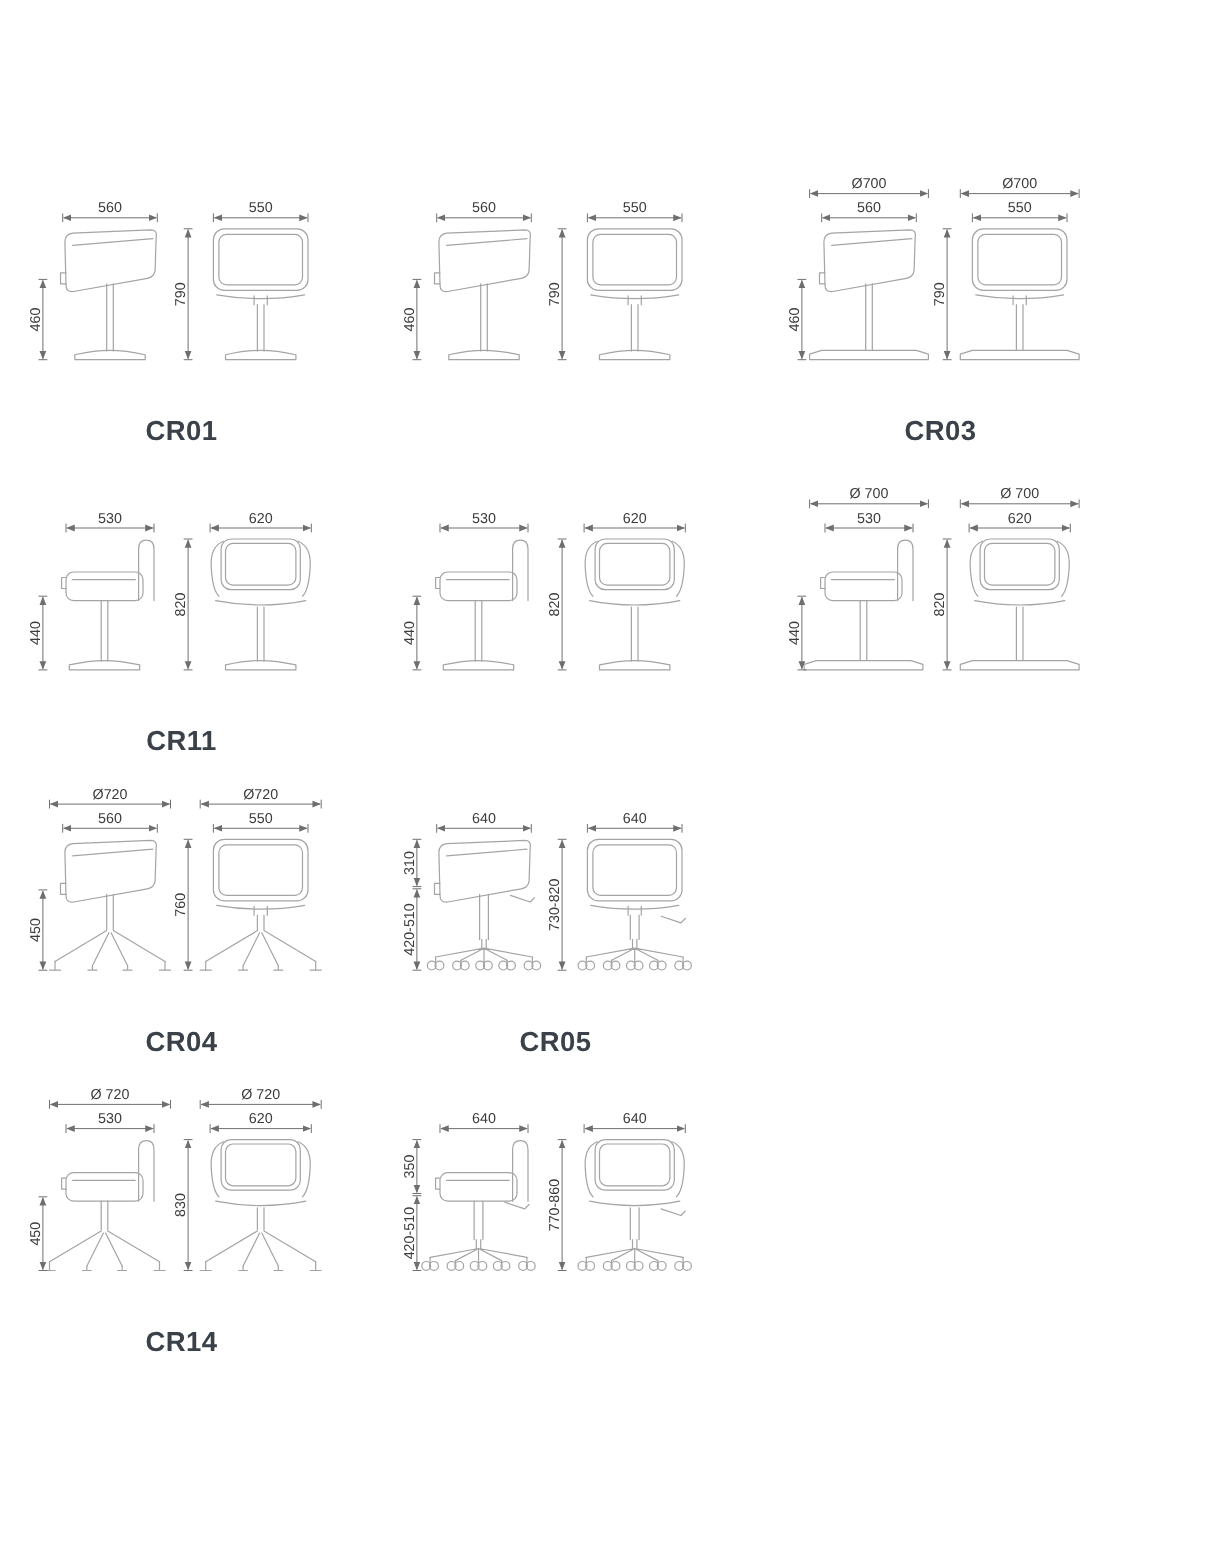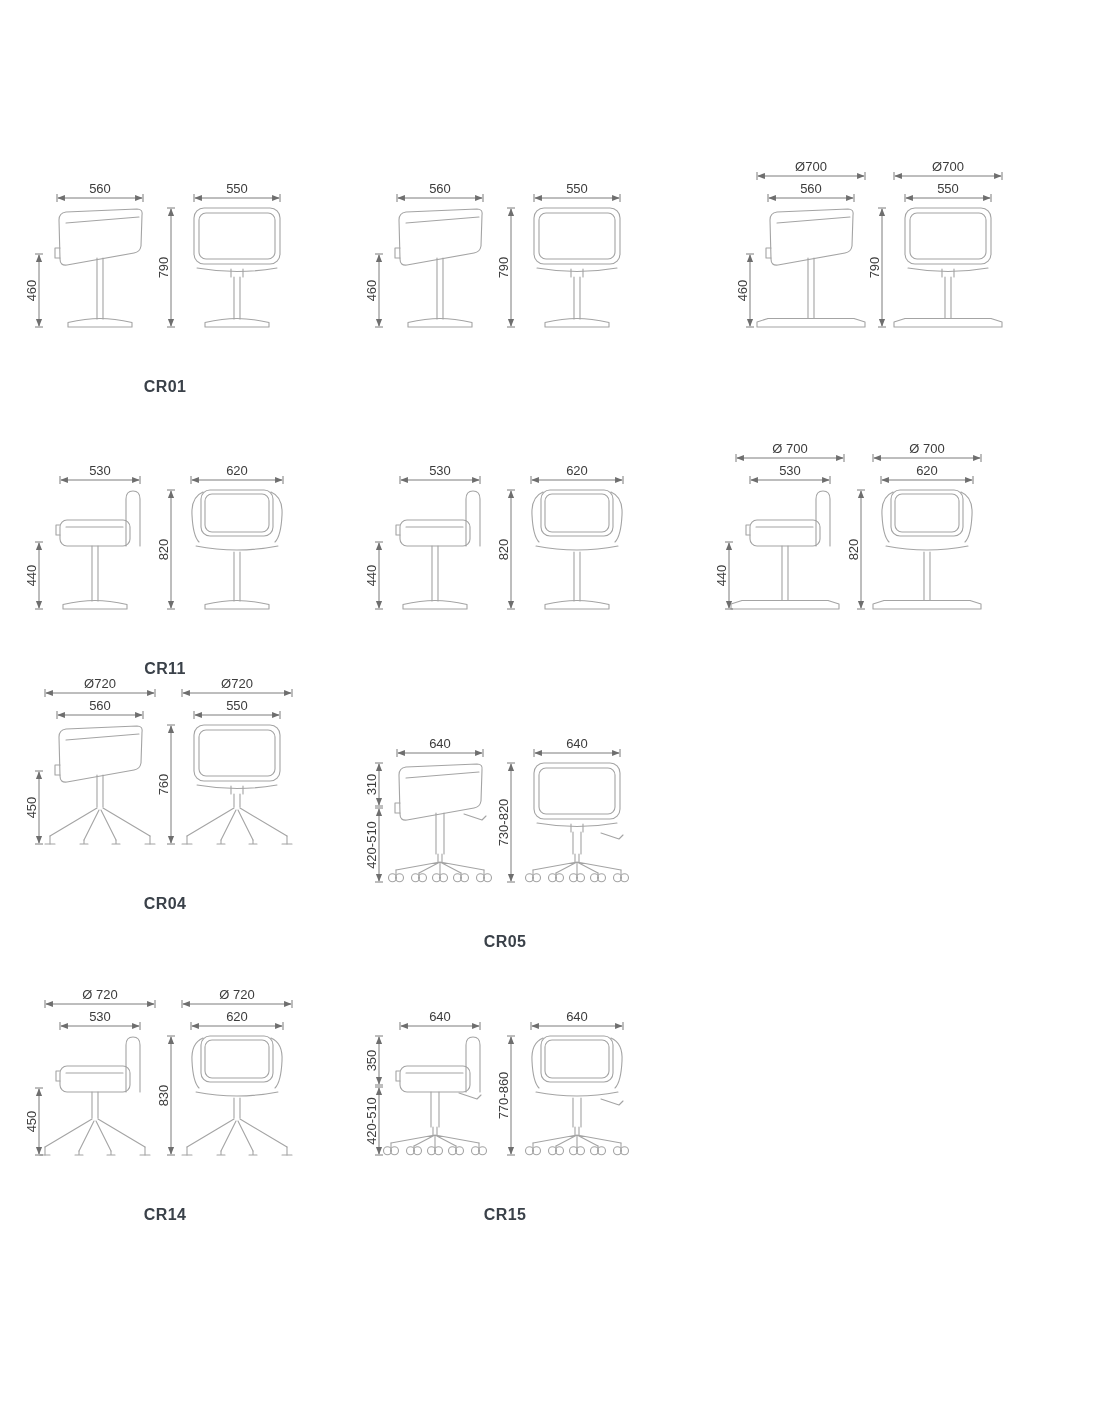--- a/index.html
+++ b/index.html
@@ -1,20 +1,20 @@
 <!DOCTYPE html>
 <html><head>
 <meta charset="utf-8">
 <style>
   html,body{margin:0;padding:0;background:#ffffff}
   .page{position:relative;width:1100px;height:1422px;background:#ffffff;overflow:hidden;
         font-family:"Liberation Sans",sans-serif}
   .cell{position:absolute;width:320px}
   .cell svg{display:block}
-  .code{text-align:center;font-weight:bold;font-size:16px;letter-spacing:.4px;
+  .code{text-align:center;font-weight:bold;font-size:25px;letter-spacing:.4px;
         color:#3a4149;margin-top:16px}
   .ch{fill:none;stroke:#a4a4a4;stroke-width:1.1;stroke-linecap:round;stroke-linejoin:round}
   .dl{fill:none;stroke:#6e6e6e;stroke-width:0.9}
   .dt{font-family:"Liberation Sans",sans-serif;font-size:13px;fill:#3c3c3c}
 </style>
 </head>
 <body>
 
 <svg width="0" height="0" style="position:absolute" aria-hidden="true">
   <defs>
@@ -94,21 +94,21 @@
           <line class="dl" x1="30" y1="104" x2="38" y2="104"></line>
           <line class="dl" x1="30" y1="177" x2="38" y2="177"></line>
           <text class="dt" x="27" y="140.5" dy="4" text-anchor="middle" transform="rotate(-90 27 140.5)">460</text>
           <line class="dl" x1="166" y1="59" x2="166" y2="176" marker-start="url(#arw)" marker-end="url(#arw)"></line>
           <line class="dl" x1="162" y1="58" x2="170" y2="58"></line>
           <line class="dl" x1="162" y1="177" x2="170" y2="177"></line>
           <text class="dt" x="159" y="117.5" dy="4" text-anchor="middle" transform="rotate(-90 159 117.5)">790</text>
         </g>
       </svg>
   </div>
-  <div class="cell" style="left:716px;top:150px">
+  <div class="cell" style="left:695px;top:150px">
     <svg width="320" height="212" viewBox="0 0 320 212">
         <g>
           <path class="ch" d="M54 70 Q54 63 61 62 L132 59 Q138 59 137 65 L136 96 Q135 102 129 103 L62 115 Q55 116 55 109 Z"></path>
           <path class="ch" d="M61 73 L134 67"></path>
           <path class="ch" d="M55 98 L50 98 L50 108 L55 108"></path>
           <path class="ch" d="M92 108 L92 168 M98 108 L98 168"></path>
           <path class="ch" d="M41 177 L149 177 L149 172 L138 168.5 L52 168.5 L41 172 Z"></path>
         </g>
         <g>
           <rect class="ch" x="189" y="58" width="86" height="56" rx="10"></rect>
@@ -138,20 +138,21 @@
           <line class="dl" x1="34" y1="105" x2="34" y2="176" marker-start="url(#arw)" marker-end="url(#arw)"></line>
           <line class="dl" x1="30" y1="104" x2="38" y2="104"></line>
           <line class="dl" x1="30" y1="177" x2="38" y2="177"></line>
           <text class="dt" x="27" y="140.5" dy="4" text-anchor="middle" transform="rotate(-90 27 140.5)">460</text>
           <line class="dl" x1="166" y1="59" x2="166" y2="176" marker-start="url(#arw)" marker-end="url(#arw)"></line>
           <line class="dl" x1="162" y1="58" x2="170" y2="58"></line>
           <line class="dl" x1="162" y1="177" x2="170" y2="177"></line>
           <text class="dt" x="159" y="117.5" dy="4" text-anchor="middle" transform="rotate(-90 159 117.5)">790</text>
         </g>
       </svg>
+    <div class="code">CR03</div>
   </div>
 
   <div class="cell" style="left:5px;top:432px">
     <svg width="320" height="212" viewBox="0 0 320 212">
         <g>
           <path class="ch" d="M121 114 L121 67 Q121 59 128 59 Q135 59 135 67 L135 114"></path>
           <rect class="ch" x="55" y="88" width="70" height="26" rx="7"></rect>
           <path class="ch" d="M61 95 L118 95"></path>
           <path class="ch" d="M55 93 L51 93 L51 103 L55 103"></path>
           <path class="ch" d="M87 114 L87 169 M93 114 L93 169"></path>
@@ -267,21 +268,21 @@
           <line class="dl" x1="30" y1="177" x2="38" y2="177"></line>
           <text class="dt" x="27" y="143.5" dy="4" text-anchor="middle" transform="rotate(-90 27 143.5)">440</text>
           <line class="dl" x1="166" y1="59" x2="166" y2="176" marker-start="url(#arw)" marker-end="url(#arw)"></line>
           <line class="dl" x1="162" y1="58" x2="170" y2="58"></line>
           <line class="dl" x1="162" y1="177" x2="170" y2="177"></line>
           <text class="dt" x="159" y="117.5" dy="4" text-anchor="middle" transform="rotate(-90 159 117.5)">820</text>
         </g>
       </svg>
   </div>
 
-  <div class="cell" style="left:5px;top:667px">
+  <div class="cell" style="left:5px;top:705px">
     <svg width="320" height="212" viewBox="0 0 320 212">
         <g>
           <path class="ch" d="M54 70 Q54 63 61 62 L132 59 Q138 59 137 65 L136 96 Q135 102 129 103 L62 115 Q55 116 55 109 Z"></path>
           <path class="ch" d="M61 73 L134 67"></path>
           <path class="ch" d="M55 98 L50 98 L50 108 L55 108"></path>
           <path class="ch" d="M92 108 L92 140 M98 108 L98 140"></path>
           <path class="ch" d="M92 141 L45 169 M98 141 L145 169"></path>
           <path class="ch" d="M45 169 L45 177 M145 169 L145 177"></path>
           <path class="ch" d="M40 177 L50 177 M140 177 L150 177"></path>
           <path class="ch" d="M94 143 L79 173 M96 143 L111 173"></path>
@@ -530,16 +531,15 @@
           <line class="dl" x1="34" y1="110" x2="34" y2="176" marker-start="url(#arw)" marker-end="url(#arw)"></line>
           <line class="dl" x1="30" y1="109" x2="38" y2="109"></line>
           <line class="dl" x1="30" y1="177" x2="38" y2="177"></line>
           <text class="dt" x="27" y="143" dy="4" text-anchor="middle" transform="rotate(-90 27 143)">420-510</text>
           <line class="dl" x1="166" y1="59" x2="166" y2="176" marker-start="url(#arw)" marker-end="url(#arw)"></line>
           <line class="dl" x1="162" y1="58" x2="170" y2="58"></line>
           <line class="dl" x1="162" y1="177" x2="170" y2="177"></line>
           <text class="dt" x="159" y="117.5" dy="4" text-anchor="middle" transform="rotate(-90 159 117.5)">770-860</text>
         </g>
       </svg>
-    <div class="code">CR15</div>
   </div>
 
 </div>
 
 </body></html>

